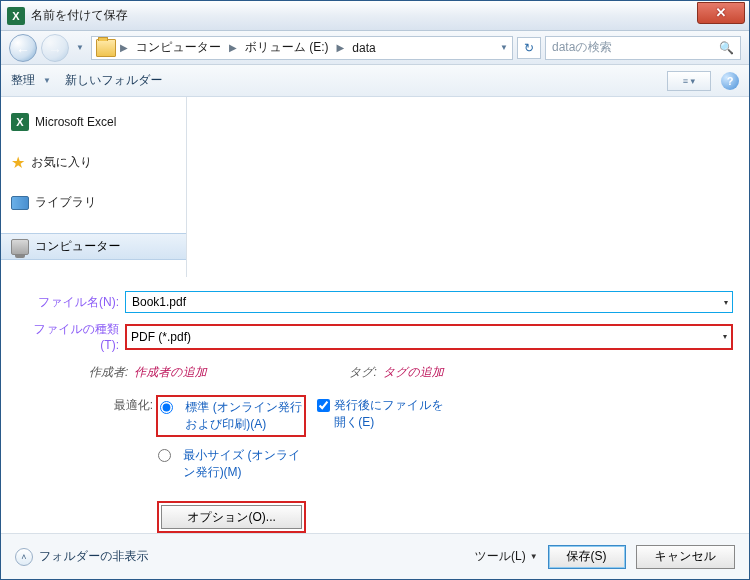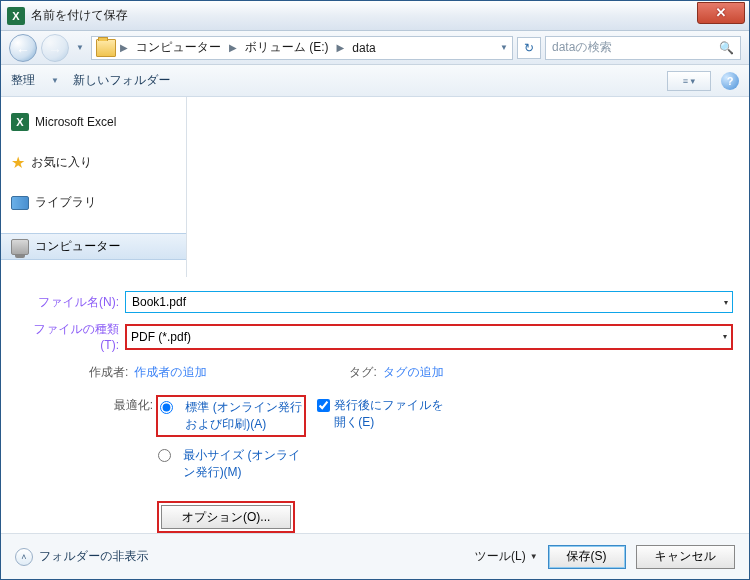--- a/index.html
+++ b/index.html
@@ -16,21 +16,21 @@
 .breadcrumb { flex: 1; height: 24px; background: #fff; border: 1px solid #b8c8d8; display: flex; align-items: center; padding: 0 4px; gap: 2px; }
 .bc-icon { width: 20px; height: 18px; background: linear-gradient(#ffe9a8, #f0c450); border: 1px solid #c89830; border-radius: 1px; position: relative; }
 .bc-icon::before { content: ""; position: absolute; top: -3px; left: 1px; width: 8px; height: 3px; background: #f0c450; border: 1px solid #c89830; border-bottom: none; border-radius: 1px 1px 0 0; }
 .bc-sep { color: #6a7a8a; font-size: 10px; padding: 0 2px; }
 .bc-item { padding: 2px 4px; color: #1a1a1a; white-space: nowrap; }
 .bc-tail { margin-left: auto; display: flex; align-items: center; gap: 4px; color: #5a7a9a; }
 .refresh { width: 24px; height: 22px; border: 1px solid #b8c8d8; background: #fff; color: #2a6aa8; display: flex; align-items: center; justify-content: center; font-size: 12px; }
 .search { width: 196px; height: 24px; border: 1px solid #b8c8d8; background: #fff; display: flex; align-items: center; padding: 0 6px; color: #8a9aaa; }
 .search .mag { margin-left: auto; color: #2a6aa8; }
 .toolbar { height: 32px; background: linear-gradient(#f7fafc, #e8eff6); border-bottom: 1px solid #d0dce8; display: flex; align-items: center; padding: 0 10px; gap: 14px; }
-.tool-item { color: #1a3a5a; display: flex; align-items: center; gap: 16px; }
+.tool-item { color: #1a3a5a; display: flex; align-items: center; gap: 8px; }
 .tool-item .drop { font-size: 8px; color: #5a7a9a; }
 .tool-right { margin-left: auto; display: flex; align-items: center; gap: 10px; }
 .view-switch { width: 44px; height: 20px; border: 1px solid #b8c8d8; background: linear-gradient(#fff,#e8eff6); display: flex; align-items: center; justify-content: center; gap: 4px; font-size: 9px; color: #5a7a9a; }
 .help { width: 18px; height: 18px; border-radius: 50%; background: radial-gradient(circle at 30% 30%, #cfe8ff, #4a90d8); color: #fff; display: flex; align-items: center; justify-content: center; font-size: 11px; font-weight: bold; }
 .body { display: flex; height: 180px; }
 .sidebar { width: 186px; border-right: 1px solid #d8e0e8; padding: 16px 10px; display: flex; flex-direction: column; gap: 22px; }
 .sb-item { display: flex; align-items: center; gap: 6px; color: #1a1a1a; }
 .sb-excel { width: 18px; height: 18px; background: #217346; color: #fff; display: flex; align-items: center; justify-content: center; font-weight: bold; font-size: 11px; border-radius: 2px; }
 .sb-star { color: #f0b020; font-size: 16px; }
 .sb-lib { width: 18px; height: 14px; background: linear-gradient(90deg,#6ab0e8,#4a90d0); border: 1px solid #3a70a0; border-radius: 2px; }
@@ -43,36 +43,36 @@
 .col-type { flex: 0 0 120px; }
 .col-size { flex: 0 0 80px; }
 .sort-ind { font-size: 8px; color: #5a7a9a; margin-left: 8px; }
 .empty { text-align: center; color: #5a5a5a; margin-top: 26px; }
 .form { padding: 14px 16px 0 16px; }
 .row { display: flex; align-items: center; margin-bottom: 8px; }
 .label { width: 108px; text-align: right; color: #8b5cf6; padding-right: 6px; }
 .field { flex: 1; height: 22px; border: 1px solid #0ea5e9; background: #fff; padding: 0 6px; display: flex; align-items: center; position: relative; }
 .field .drop { position: absolute; right: 4px; font-size: 8px; color: #333; }
 .red-box { border: 2px solid #d62222; padding: 0; }
-.meta-row { display: flex; padding: 4px 0 10px 0; }
+.meta-row { display: flex; padding: 4px 0 10px 0; font-style: italic; }
 .meta { display: flex; gap: 6px; }
 .meta .k { color: #5a5a5a; }
-.meta .v { color: #3b82f6; }
+.meta .v { color: #be185d; }
 .opt-area { display: flex; padding-top: 4px; }
 .opt-left { width: 300px; padding-left: 72px; }
 .opt-label { color: #5a5a5a; text-align: right; width: 64px; display: inline-block; vertical-align: top; padding-top: 2px; }
 .radio-group { display: inline-block; vertical-align: top; }
 .radio-item { display: flex; align-items: flex-start; gap: 12px; color: #1560c0; margin-bottom: 8px; padding: 2px; }
 .radio-item input { margin-top: 2px; }
 .radio-boxed { border: 2px solid #d62222; }
 .opt-right { padding-top: 2px; }
 .check-item { display: flex; align-items: flex-start; gap: 4px; color: #1560c0; }
 .check-item input { margin-top: 2px; }
 .opt-btn-wrap { margin: 10px 0 0 140px; border: 2px solid #d62222; display: inline-block; padding: 2px; }
-.opt-btn { width: 130px; height: 24px; border: 1px solid #888; background: linear-gradient(#fdfdfd,#e4e4e4); }
+.opt-btn { width: 141px; height: 24px; border: 1px solid #888; background: linear-gradient(#fdfdfd,#e4e4e4); }
 .footer { position: absolute; bottom: 0; left: 0; right: 0; height: 46px; border-top: 1px solid #d8e0e8; background: #f4f7fa; display: flex; align-items: center; padding: 0 14px; gap: 10px; }
 .hide-folders { display: flex; align-items: center; gap: 6px; color: #1a3a5a; }
 .chev-circle { width: 18px; height: 18px; border: 1px solid #9ab0c8; border-radius: 50%; background: linear-gradient(#fff,#e0ecf6); display: flex; align-items: center; justify-content: center; font-size: 9px; color: #4a6a8a; }
 .footer-right { margin-left: auto; display: flex; align-items: center; gap: 10px; }
 .tools { color: #1a1a1a; display: flex; align-items: center; gap: 4px; margin-left: 14px; }
 .tools .drop { font-size: 8px; color: #333; }
 .btn { height: 24px; padding: 0 18px; border: 1px solid #888; background: linear-gradient(#fdfdfd,#e4e4e4); }
 .btn.primary { border: 1px solid #3a8ac8; box-shadow: 0 0 0 1px #8ecaf0 inset; }
 </style>
 </head>

